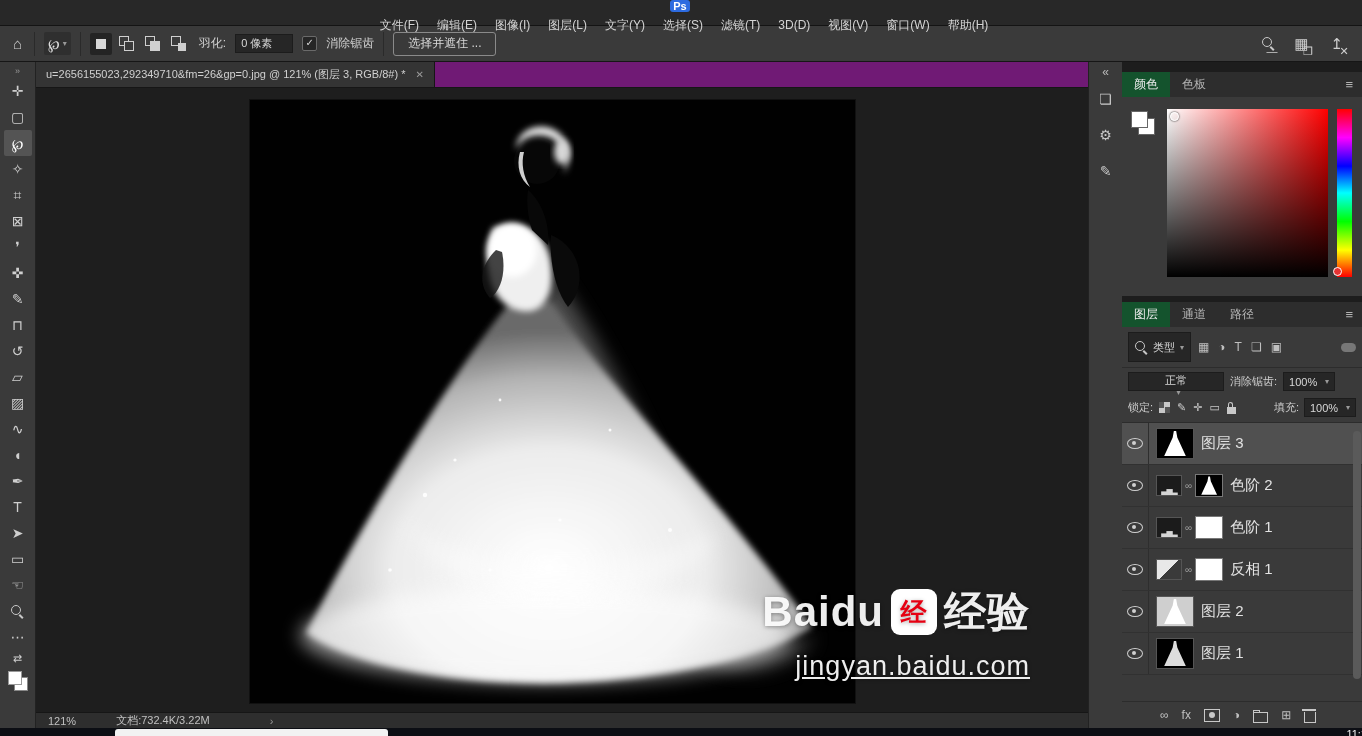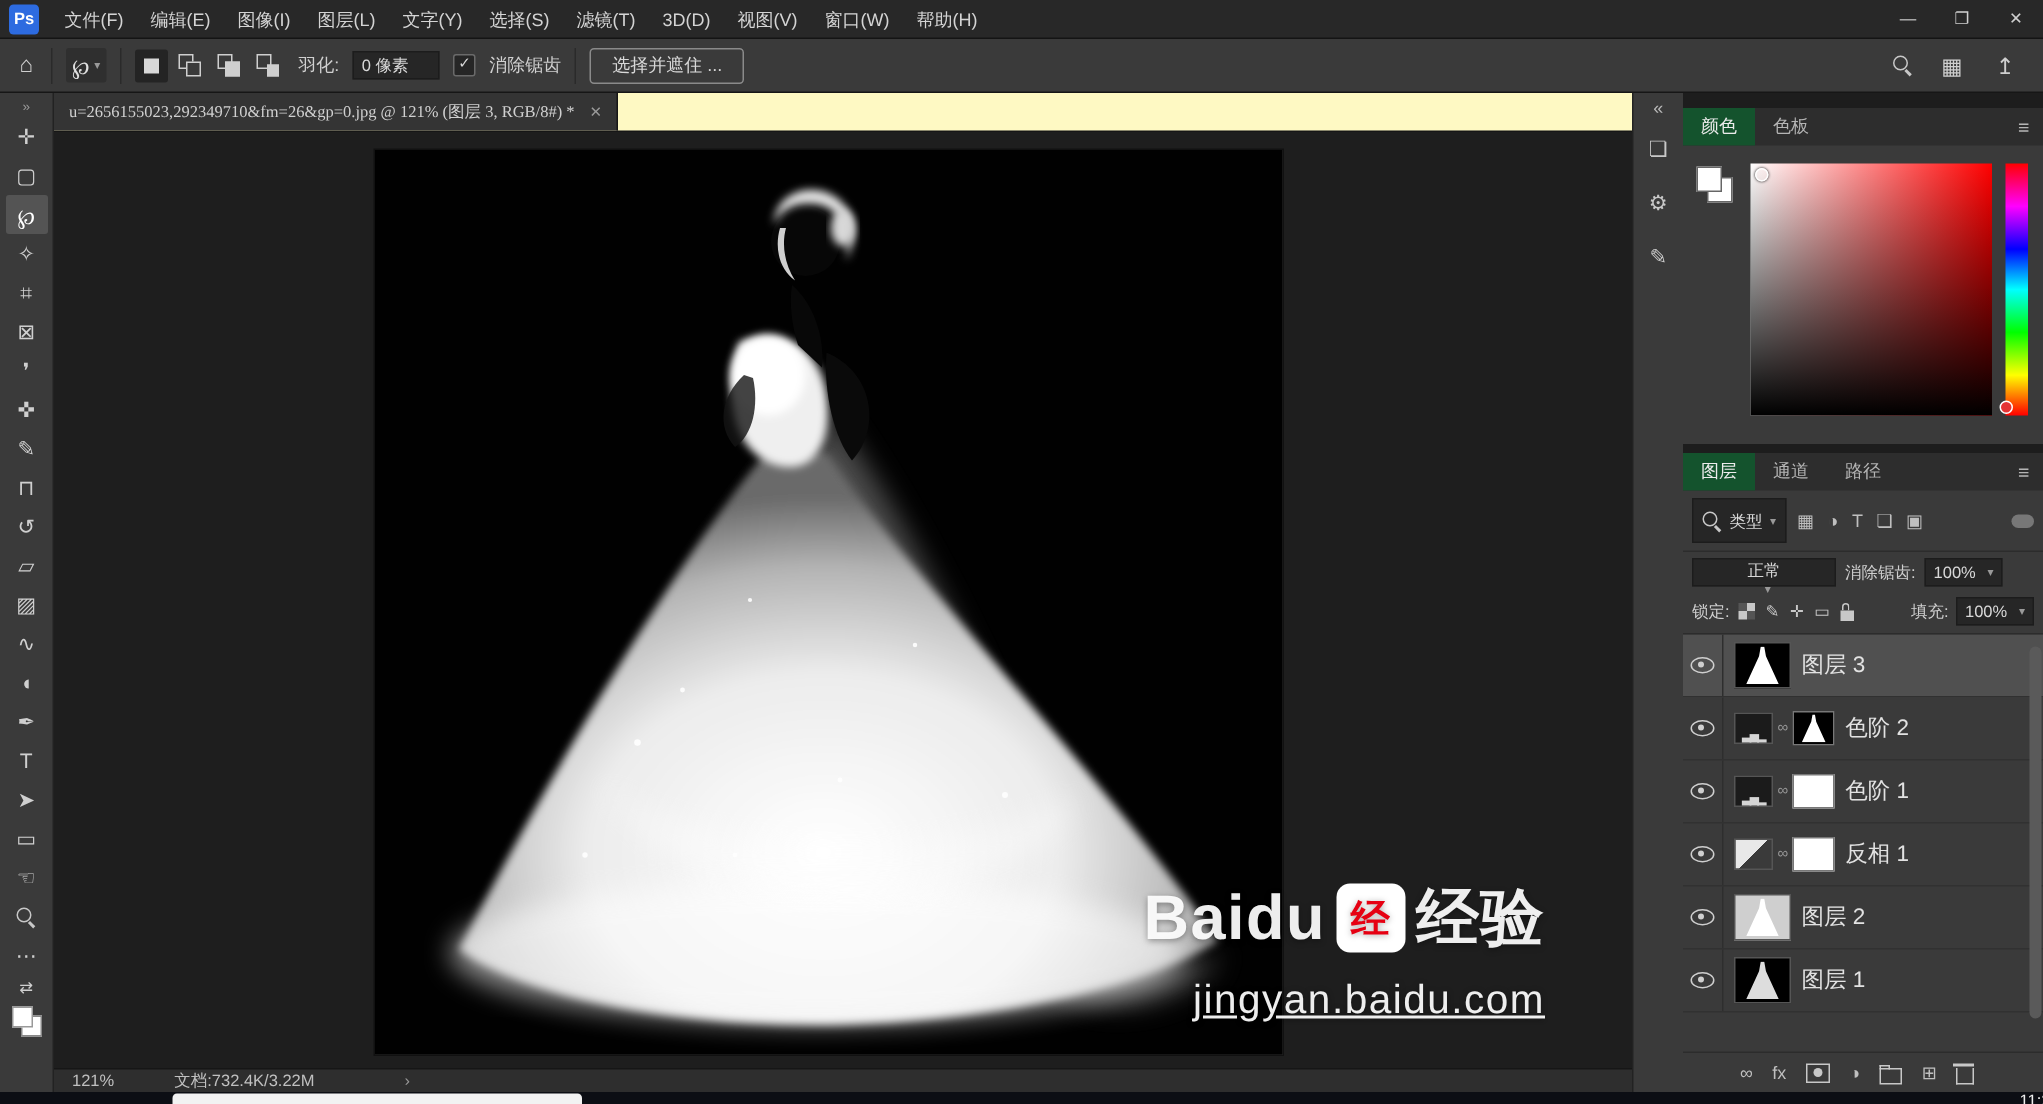--- a/index.html
+++ b/index.html
@@ -1,21 +1,21 @@
 <!DOCTYPE html>
 <html><head>
 <meta charset="utf-8">
 <style>
   html,body{margin:0;padding:0;background:#000;}
   .app{position:relative;width:1362px;height:736px;overflow:hidden;background:#1e1e1e;
        font-family:"Liberation Sans",sans-serif;color:#d8d8d8;font-size:12px;
        -webkit-font-smoothing:antialiased;}
 
   
-  .titlebar{height:26px;background:#282828;display:flex;align-items:center;padding-left:6px;border-bottom:1px solid #141414;box-sizing:border-box;}
+  .titlebar{height:26px;background:#282828;display:flex;align-items:center;padding-left:6px;border-bottom:1px solid #141414;box-sizing:border-box;flex-direction:column;}
   .pslogo{width:20px;height:20px;background:#2d6be0;color:#fff;border-radius:3px;font-weight:bold;font-size:11px;display:flex;align-items:center;justify-content:center;margin-right:8px;}
   .menus{display:flex;}
   .menus span{padding:0 9px;line-height:26px;color:#d4d4d4;cursor:default;}
   .wincontrols{margin-left:auto;display:flex;}
   .wincontrols span{width:36px;text-align:center;line-height:26px;color:#cfcfcf;font-size:11px;}
 
   
   .optionsbar{height:36px;background:#3a3a3a;border-bottom:1px solid #161616;display:flex;align-items:center;padding:0 10px;gap:9px;box-sizing:border-box;}
   .vsep{width:1px;height:24px;background:#2a2a2a;}
   .obicon{color:#cfcfcf;font-size:15px;padding:0 3px;}
@@ -50,21 +50,21 @@
   .tcollapse{height:14px;font-size:9px;color:#999;line-height:14px;}
   .tool{width:28px;height:26px;display:flex;align-items:center;justify-content:center;color:#cfcfcf;font-size:14px;border-radius:2px;}
   .tool.selected{background:#545454;color:#fff;}
   .tswap{color:#cfcfcf;font-size:11px;margin-top:2px;}
   .tswatch{position:relative;width:24px;height:24px;margin-top:4px;}
   .tswatch .b{position:absolute;right:2px;bottom:2px;width:12px;height:12px;background:#fff;border:1px solid #888;}
   .tswatch .f{position:absolute;left:2px;top:2px;width:12px;height:12px;background:#fff;border:1px solid #999;z-index:2;}
 
   
   .docarea{flex:1;min-width:0;display:flex;flex-direction:column;}
-  .tabbar{height:26px;background:#fef9c3;border-bottom:1px solid #161616;display:flex;box-sizing:border-box;font-family:Liberation Serif, serif;}
+  .tabbar{height:26px;background:#701a75;border-bottom:1px solid #161616;display:flex;box-sizing:border-box;}
   .doctab{display:flex;align-items:center;gap:10px;padding:0 10px;background:#343434;border-right:1px solid #161616;font-size:11px;color:#d0d0d0;white-space:nowrap;}
   .doctab .close{color:#9a9a9a;font-size:10px;}
   .canvasregion{flex:1;position:relative;background:#1e1e1e;}
   .image{position:absolute;left:214px;top:12px;width:605px;height:603px;box-shadow:0 0 0 1px #111;}
   .image svg{display:block;width:100%;height:100%;}
   .statusbar{height:16px;background:#2e2e2e;border-top:1px solid #161616;display:flex;align-items:center;font-size:11px;color:#c0c0c0;padding-left:12px;box-sizing:border-box;}
   .statusbar .doc{margin-left:40px;}
   .statusbar .chev{margin-left:60px;color:#999;}
 
   

